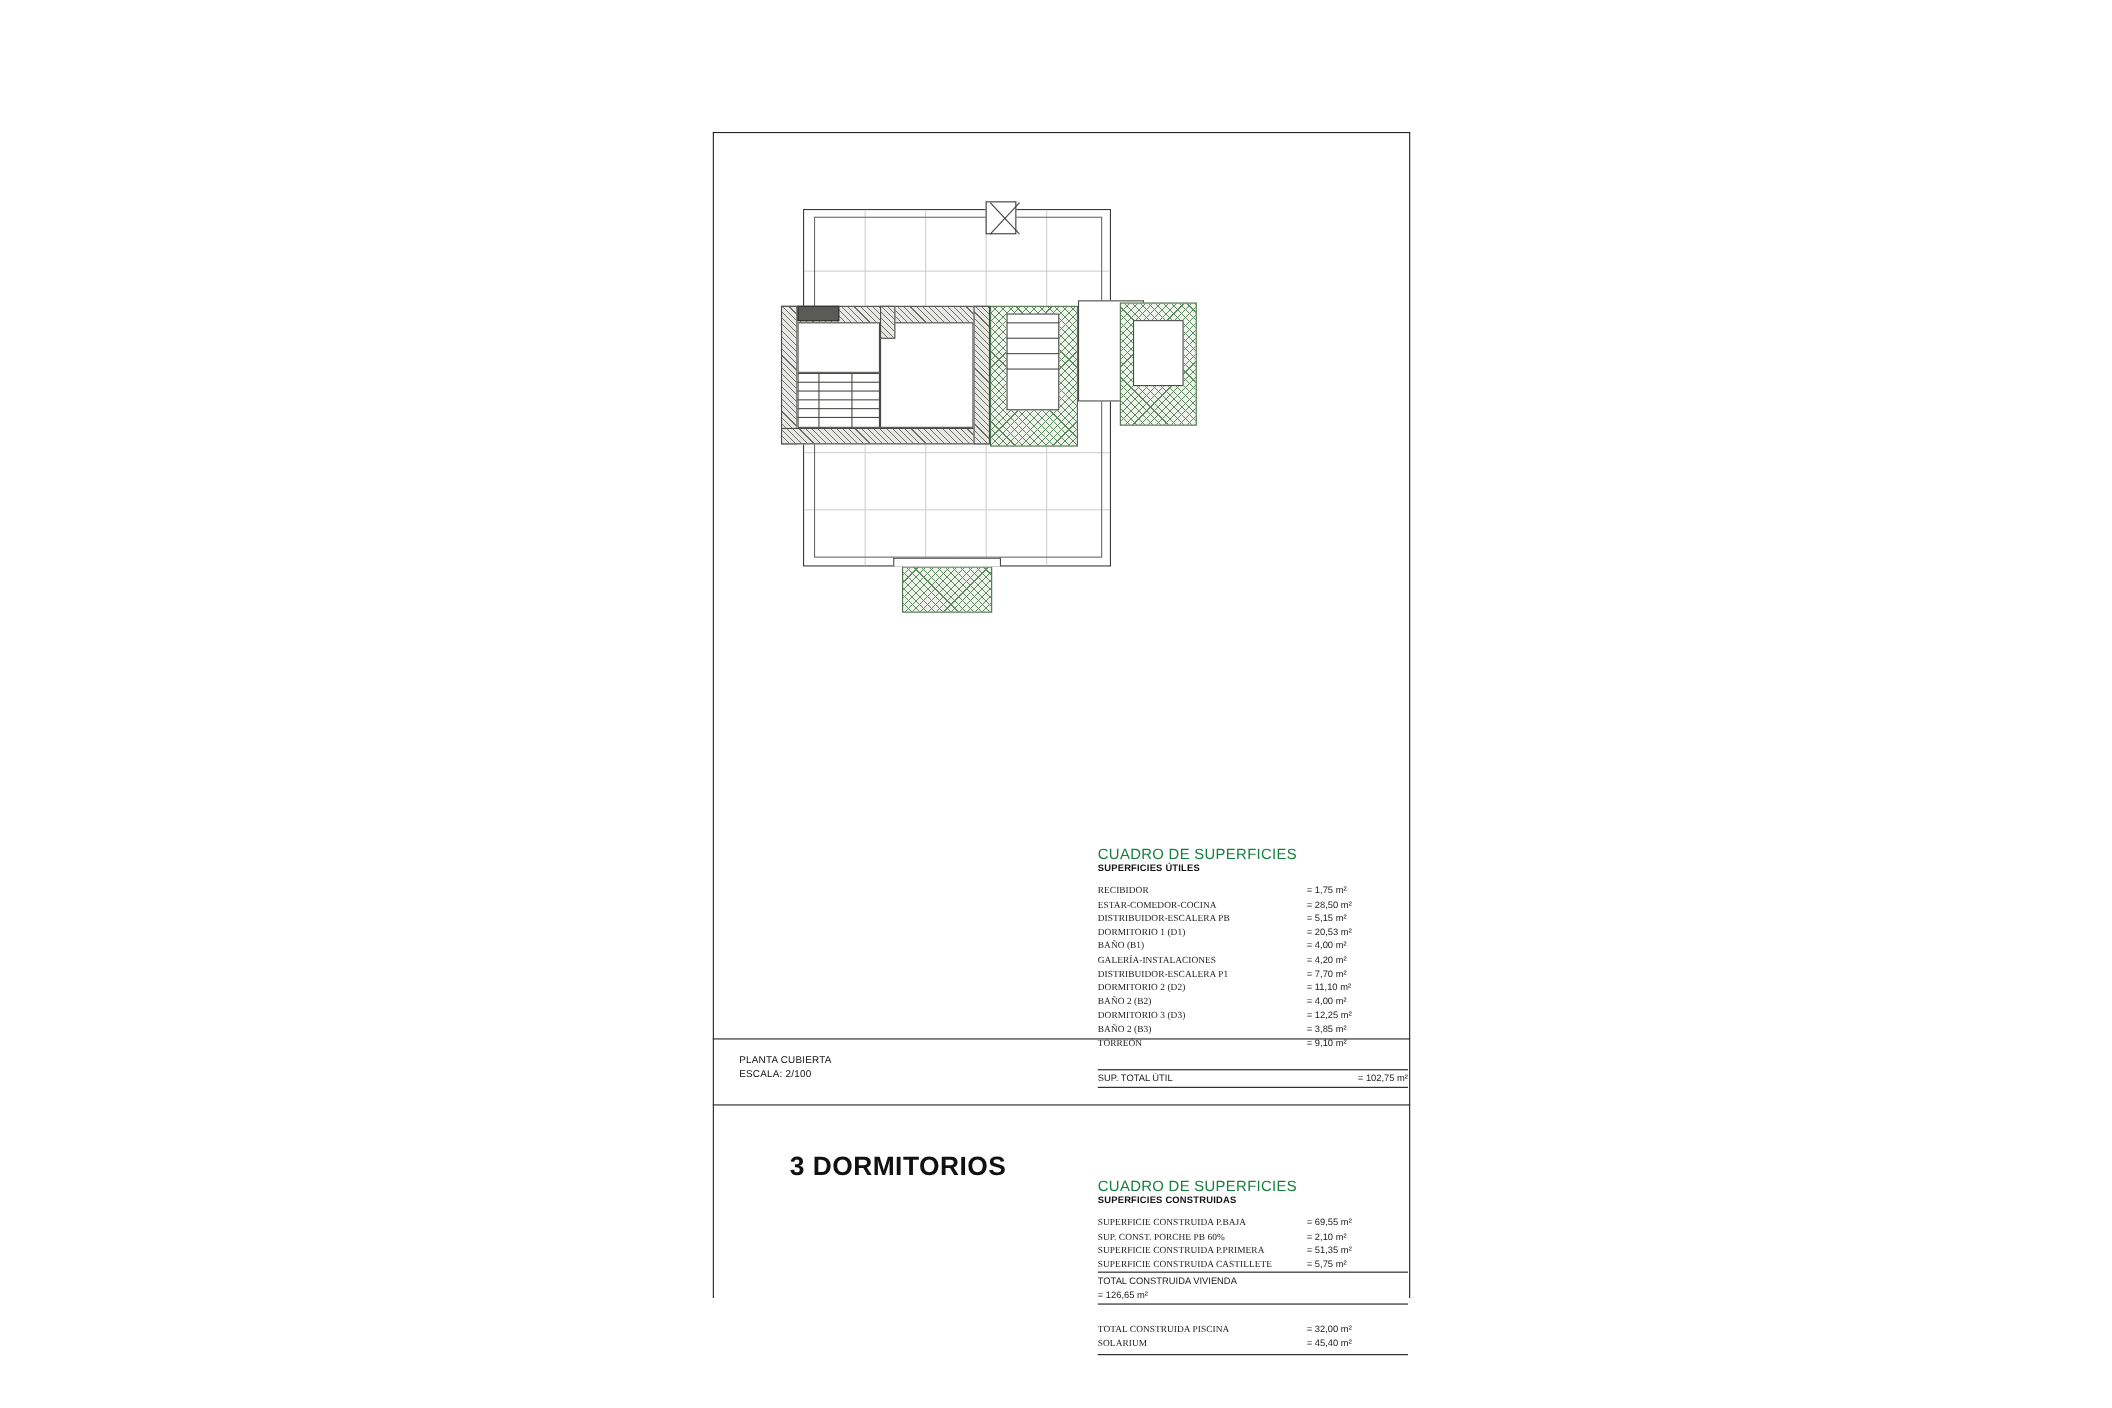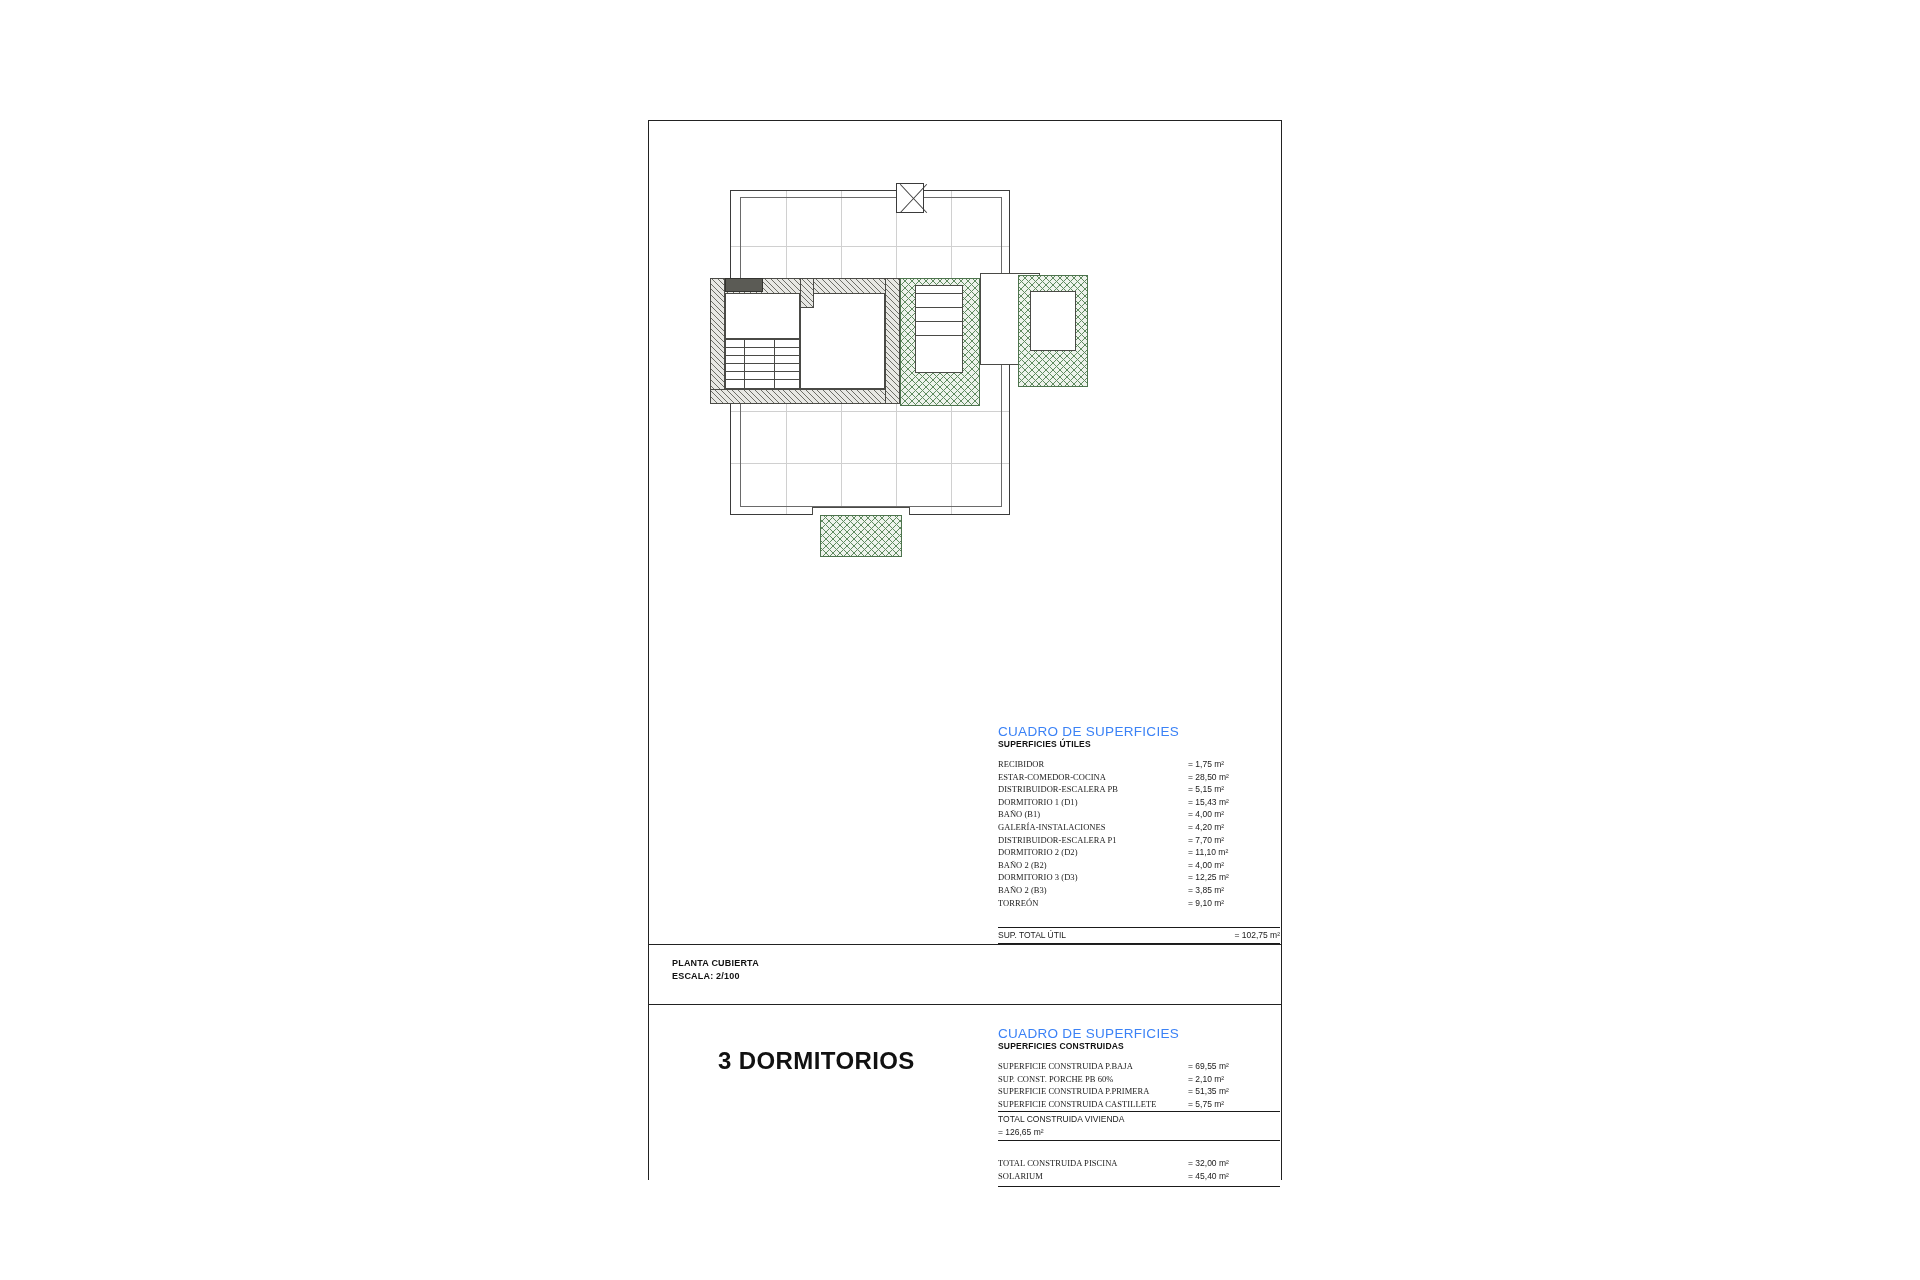--- a/index.html
+++ b/index.html
@@ -125,21 +125,22 @@
 
   
   .table-block {
     position: absolute;
     font-size: 8.5px;
     color: #1a1a1a;
   }
   .table-title {
     font-size: 13.5px;
     letter-spacing: 0.3px;
-    color: #3b82f6;
+    color: #15803d;
+    margin-top: 45px;
   }
   .table-sub {
     font-size: 8.5px;
     letter-spacing: 0.2px;
     margin-bottom: 9px;
     color: #111;
     font-weight: bold;
   }
   .row {
     display: flex;
@@ -162,21 +163,20 @@
     padding: 1px 0 1px 0;
     white-space: nowrap;
   }
 
   .caption {
     position: absolute;
     font-size: 9px;
     line-height: 13px;
     color: #111;
     letter-spacing: 0.2px;
-    font-weight: bold;
   }
   .big-title {
     position: absolute;
     font-size: 24px;
     color: #111;
     letter-spacing: 0.4px;
   }
 </style>
 </head>
 <body>
@@ -248,21 +248,21 @@
   <div class="row">
     <span class="lbl">ESTAR-COMEDOR-COCINA</span>
     <span class="val">= 28,50 m²</span>
   </div>
   <div class="row">
     <span class="lbl">DISTRIBUIDOR-ESCALERA PB</span>
     <span class="val">= 5,15 m²</span>
   </div>
   <div class="row">
     <span class="lbl">DORMITORIO 1 (D1)</span>
-    <span class="val">= 15,43 m²</span>
+    <span class="val">= 20,53 m²</span>
   </div>
   <div class="row">
     <span class="lbl">BAÑO  (B1)</span>
     <span class="val">= 4,00 m²</span>
   </div>
   <div class="row">
     <span class="lbl">GALERÍA-INSTALACIONES</span>
     <span class="val">= 4,20 m²</span>
   </div>
   <div class="row">

